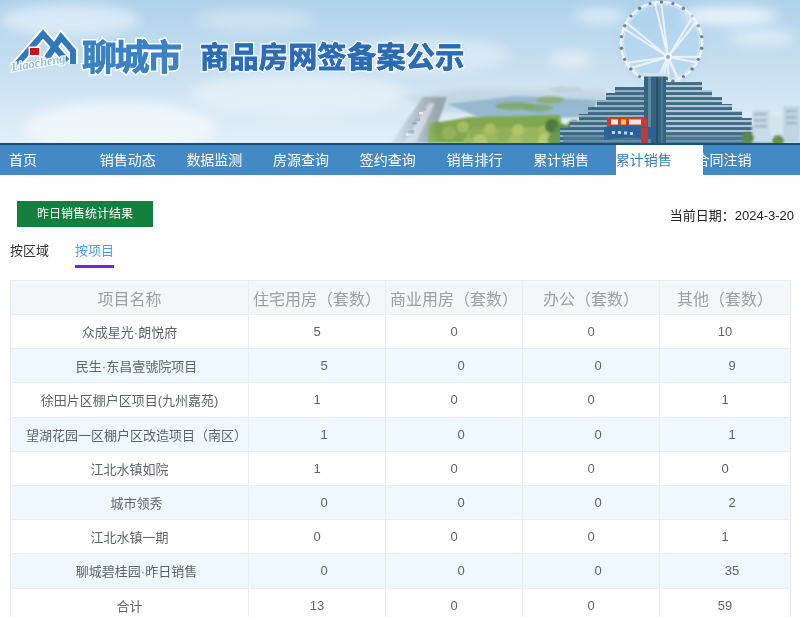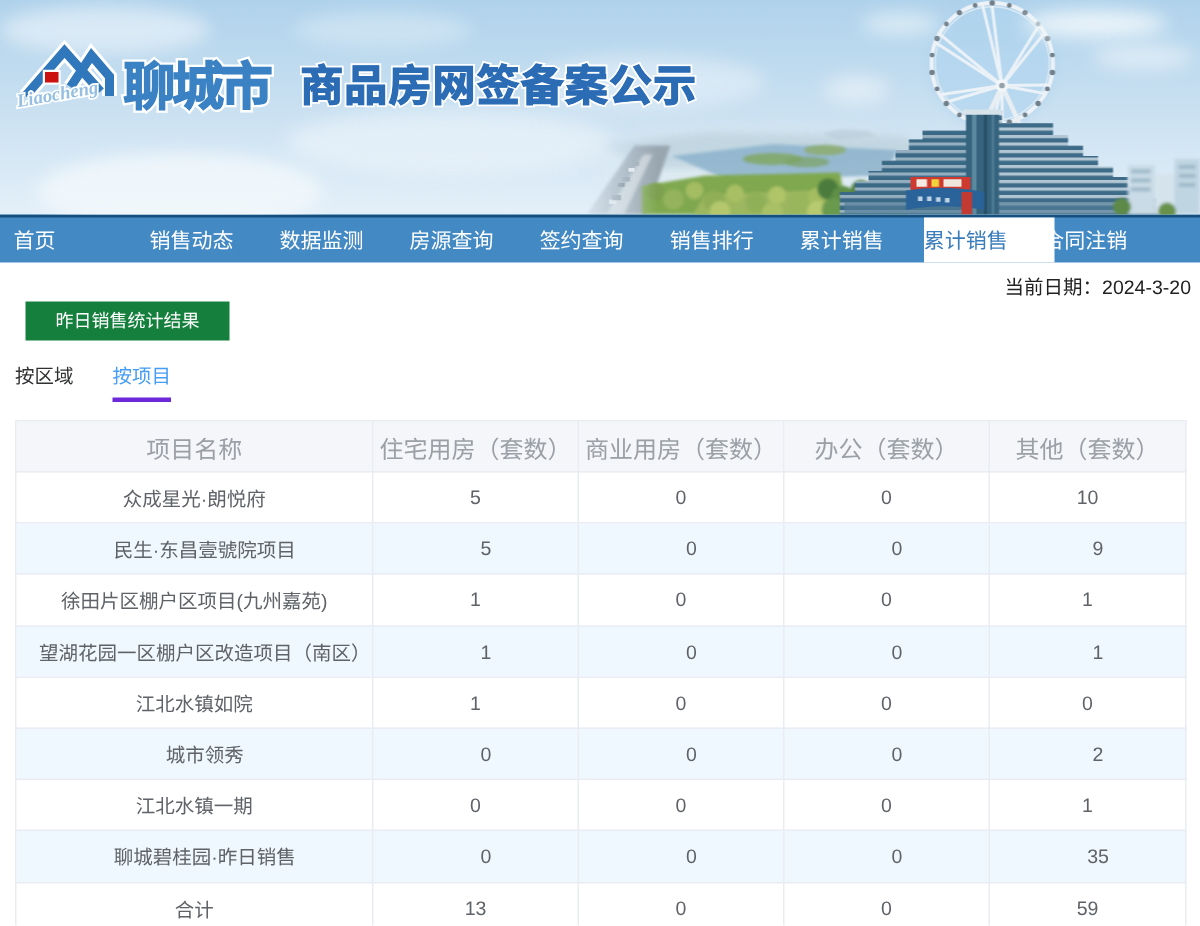--- a/index.html
+++ b/index.html
@@ -13,21 +13,21 @@
   .nav a { width:86.7px; height:30px; line-height:30px; 
     color:#fff; font-size:14px; text-decoration:none; display:block; }
   .nav a.first { margin-left:9px; }
   .nav a.active { background:#fff; color:#3a7dbd; }
   .nav a:nth-child(2) { margin-left:4px; }
   .nav a:nth-child(8) { margin-left:-4px; }
   .nav a:nth-child(9) { margin-left:-7px; }
   .content { width:800px; padding:15px 10px 0; position:relative; }
   .btitle { margin-top:11px; width:136px; height:26px; background:#15803d; color:#fff;
     font-size:12px; text-align:center; line-height:26px; margin-left:7px; }
-  .date { position:absolute; right:6px; top:6px; font-size:13px; color:#222; }
+  .date { position:absolute; right:6px; top:30px; font-size:13px; color:#222; }
   .tabs { margin-top:13px; height:29px; font-size:13px; }
   .tabs span { display:inline-block; height:28px; line-height:22px; margin-right:26px; color:#303133; }
   .tabs span.on { color:#459df5; border-bottom:3px solid #6d28d9; }
   table { margin-top:11px; width:780px; border-collapse:collapse; table-layout:fixed;
     font-size:13px; color:#5f6368; }
   th, td { border:1px solid #e9ecf2; text-align:center; font-weight:normal; }
   th { height:34px; background:#f5f6fa; color:#9aa0a5; font-size:16px; }
   td { height:34.2px; }
   tr.s td { background:#eff8fe;padding-left:14px; }
 </style>

